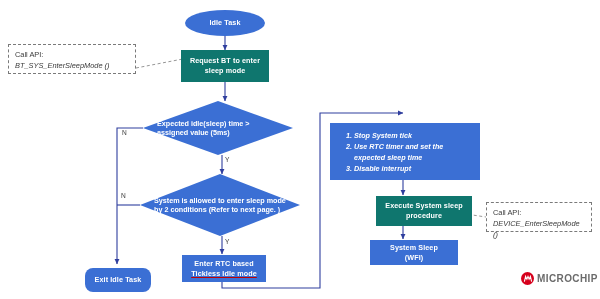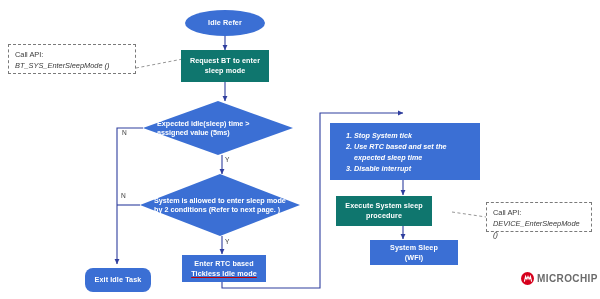--- a/index.html
+++ b/index.html
@@ -69,21 +69,21 @@
     <line x1="403" y1="226" x2="403" y2="239" marker-end="url(#arr)"></line>
   </g>
 
   <g stroke="#8a8a8a" stroke-width="0.9" fill="none" stroke-dasharray="3,2.5">
     <path d="M136,68 L188,58"></path>
     <path d="M452,212 L486,217"></path>
   </g>
 </svg>
 
 <div class="node blue ellipse" style="left:185px;top:10px;width:80px;height:26px;">
-  <span>Idle Refer</span>
+  <span>Idle Task</span>
 </div>
 
 <div class="node green" style="left:181px;top:50px;width:88px;height:32px;padding:0 4px;">
   <span>Request BT to enter sleep mode</span>
 </div>
 
 <div class="callout" style="left:8px;top:44px;width:128px;height:30px;">
   <div>Call API:</div>
   <div class="api">BT_SYS_EnterSleepMode ()</div>
 </div>
@@ -111,26 +111,26 @@
 </div>
 
 <div class="node blue" style="left:182px;top:255px;width:84px;height:27px;flex-direction:column;">
   <span>Enter RTC based</span>
   <span class="underline-red">Tickless Idle mode</span>
 </div>
 
 <div class="listbox" style="left:330px;top:123px;width:150px;height:57px;">
   <ol>
     <li>Stop System tick</li>
-    <li>Use RTC based and set the expected sleep time</li>
+    <li>Use RTC timer and set the expected sleep time</li>
     <li>Disable interrupt</li>
   </ol>
 </div>
 
-<div class="node green" style="left:336px;top:196px;width:96px;height:30px;padding:0 4px;">
+<div class="node green" style="left:376px;top:196px;width:96px;height:30px;padding:0 4px;">
   <span>Execute System sleep procedure</span>
 </div>
 
 <div class="callout" style="left:486px;top:202px;width:106px;height:30px;">
   <div>Call API:</div>
   <div class="api">DEVICE_EnterSleepMode ()</div>
 </div>
 
 <div class="node blue" style="left:370px;top:240px;width:88px;height:25px;flex-direction:column;">
   <span>System Sleep</span>

